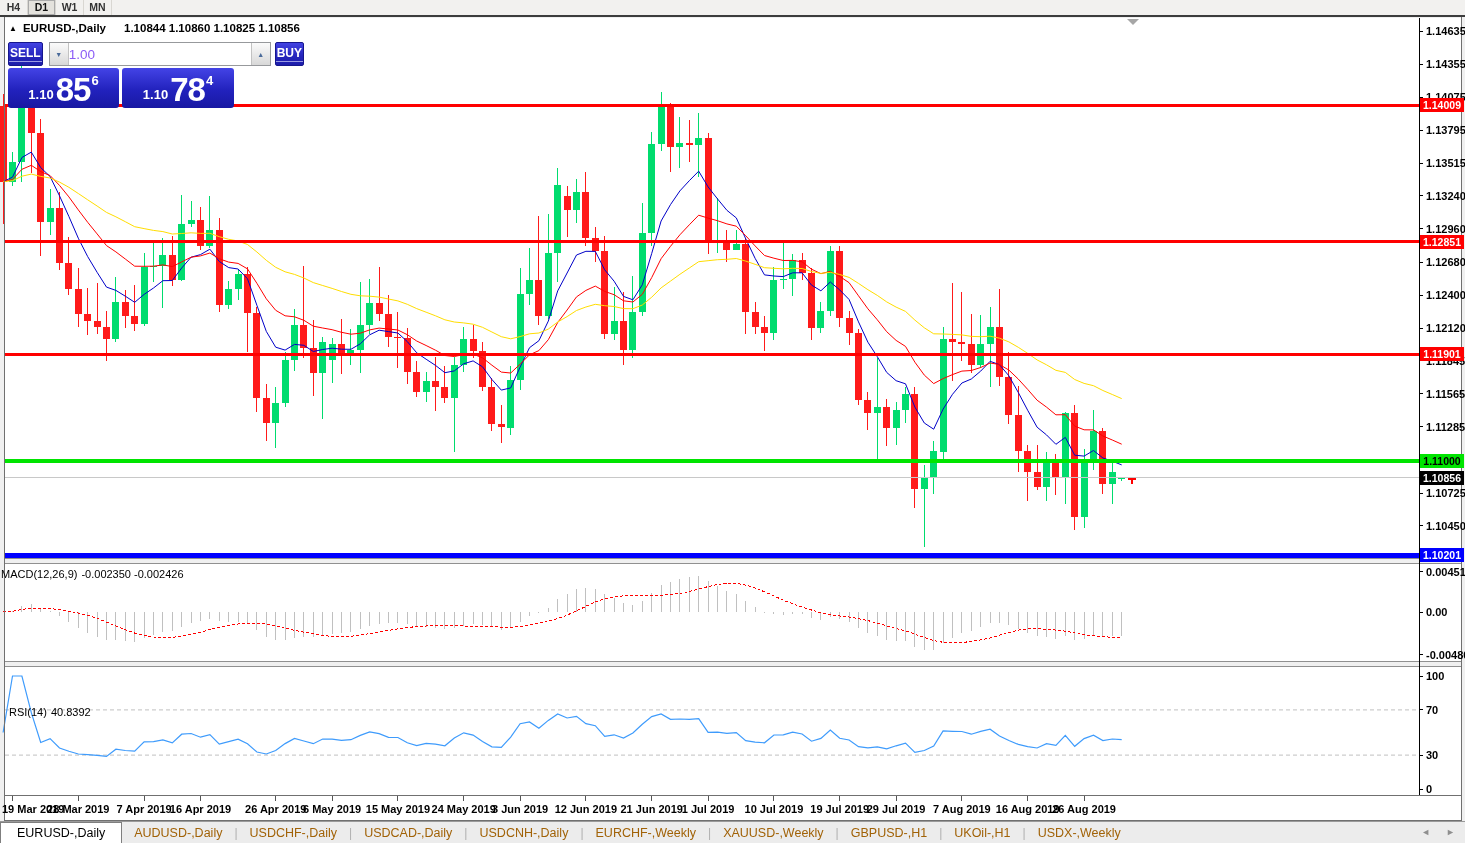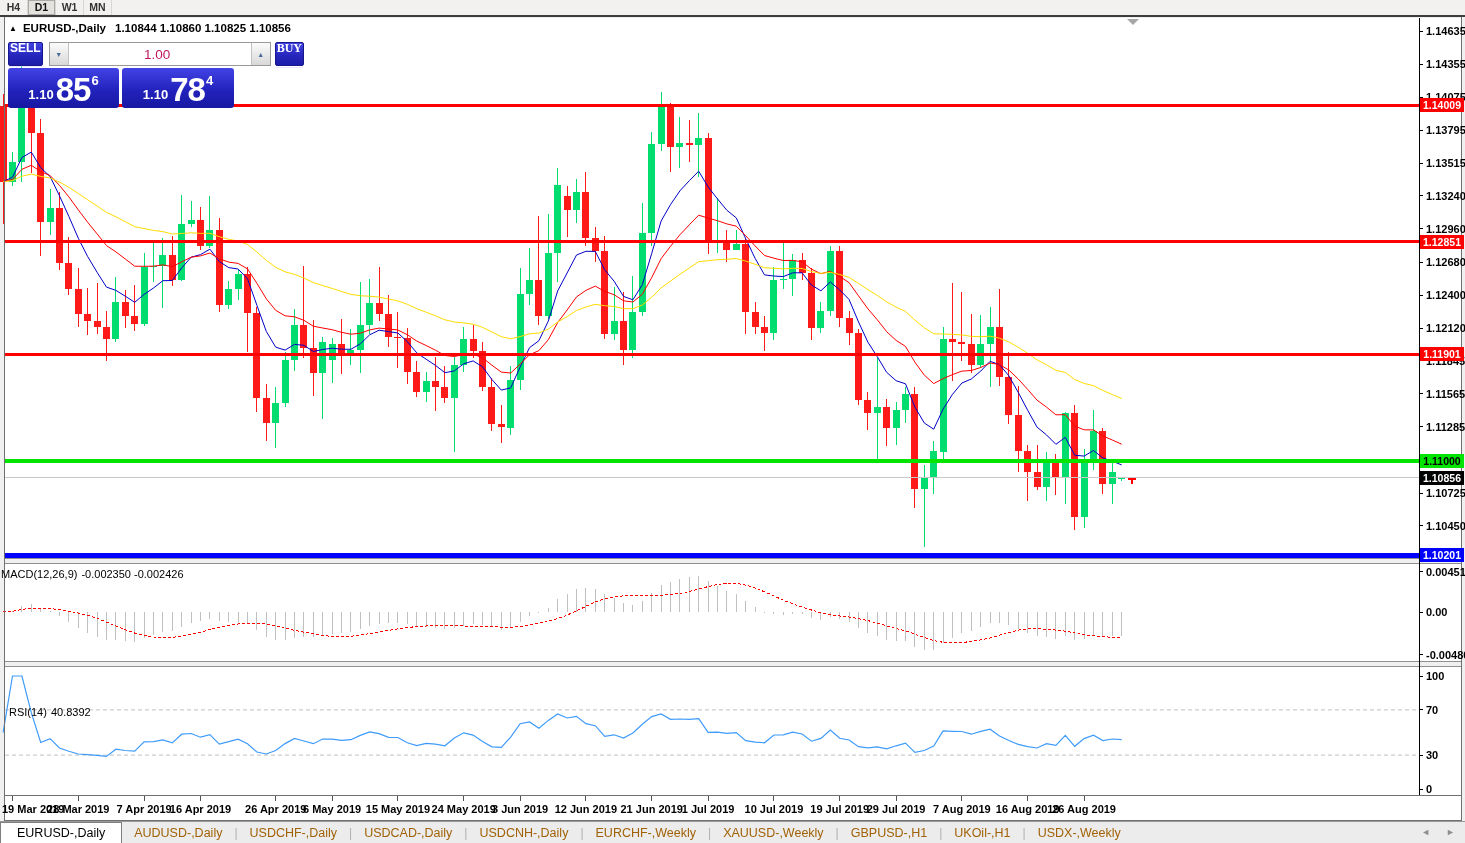--- a/index.html
+++ b/index.html
@@ -9,36 +9,36 @@
   .toolbar{position:absolute;left:0;top:0;width:1465px;height:15px;background:#f2f1ef;
            border-bottom:2px solid #3c3c3c;display:flex;align-items:center;}
   .tf-btn{width:27px;text-align:center;font-size:10.5px;font-weight:700;color:#333;line-height:15px;
           border-right:1px solid #d9d7d2;cursor:default;}
   .tf-btn.active{background:#e4e2dd;box-shadow:inset 0 0 0 1px #aaa;color:#111;}
   .tf-sep{width:1px;background:#b9b7b2;margin-left:4px;}
   
   svg#chart-svg{position:absolute;left:0;top:0;}
   .chart-title{position:absolute;left:9px;top:22px;font-size:11.5px;font-weight:600;color:#000;z-index:5;}
   .chart-title .tri{font-size:8px;margin-right:6px;position:relative;top:-1px;}
-  .chart-title .ohlc{margin-left:9px;}
+  .chart-title .ohlc{margin-left:18px;}
   
   .trade-panel{position:absolute;left:8px;top:42px;width:226px;z-index:6;}
   .tp-row1{display:flex;height:24px;}
   .tp-btn{background:linear-gradient(180deg,#4242e2,#2525bb 60%,#1d1daa);border:1px solid #16168e;
           border-radius:2px;color:#fff;font-size:12px;font-weight:700;display:flex;
           align-items:center;justify-content:center;cursor:pointer;}
-  .tp-btn .btn-label{border-bottom:1px solid rgba(220,220,255,.65);padding:0 1px 11px;}
+  .tp-btn .btn-label{border-bottom:1px solid rgba(220,220,255,.65);padding:0 1px 1px;}
   .tp-sell{width:50px;}
-  .tp-buy{width:48px;margin-left:2px;font-family:Liberation Serif, serif;}
+  .tp-buy{width:48px;margin-left:2px;}
   .spinner{flex:1;margin:0 2px 0 6px;border:1px solid #97999c;background:#fff;display:flex;height:22px;}
   .spin-btn{width:19px;background:linear-gradient(180deg,#fbfbfb,#d8d8d8);border:0;color:#4a6a9a;
             font-size:7px;display:flex;align-items:center;justify-content:center;cursor:pointer;}
   .spin-btn.left{border-right:1px solid #c2c2c2;}
   .spin-btn.right{border-left:1px solid #c2c2c2;}
-  .vol-input{flex:1;border:0;outline:0;font-family:inherit;font-size:13.5px;color:#be185d;text-align:center;
+  .vol-input{flex:1;border:0;outline:0;font-family:inherit;font-size:13.5px;color:#8b5cf6;text-align:left;
              padding:0 5px 0 0;min-width:20px;}
   .tp-row2{display:flex;margin-top:2px;height:40px;}
   .px-box{background:linear-gradient(180deg,#4343e6,#2222bd 55%,#1818a2);border-radius:3px;color:#fff;
           display:flex;align-items:flex-end;justify-content:center;padding-bottom:3px;cursor:pointer;}
   .px-sell{width:111px;}
   .px-buy{width:112px;margin-left:3px;}
   .px-small{font-size:13px;font-weight:700;margin-right:2px;line-height:20px;text-align:right;}
   .px-big{font-size:33px;font-weight:700;line-height:30px;letter-spacing:-1px;}
   .px-sup{font-size:13px;font-weight:700;position:relative;top:-17px;margin-left:1px;}
   

